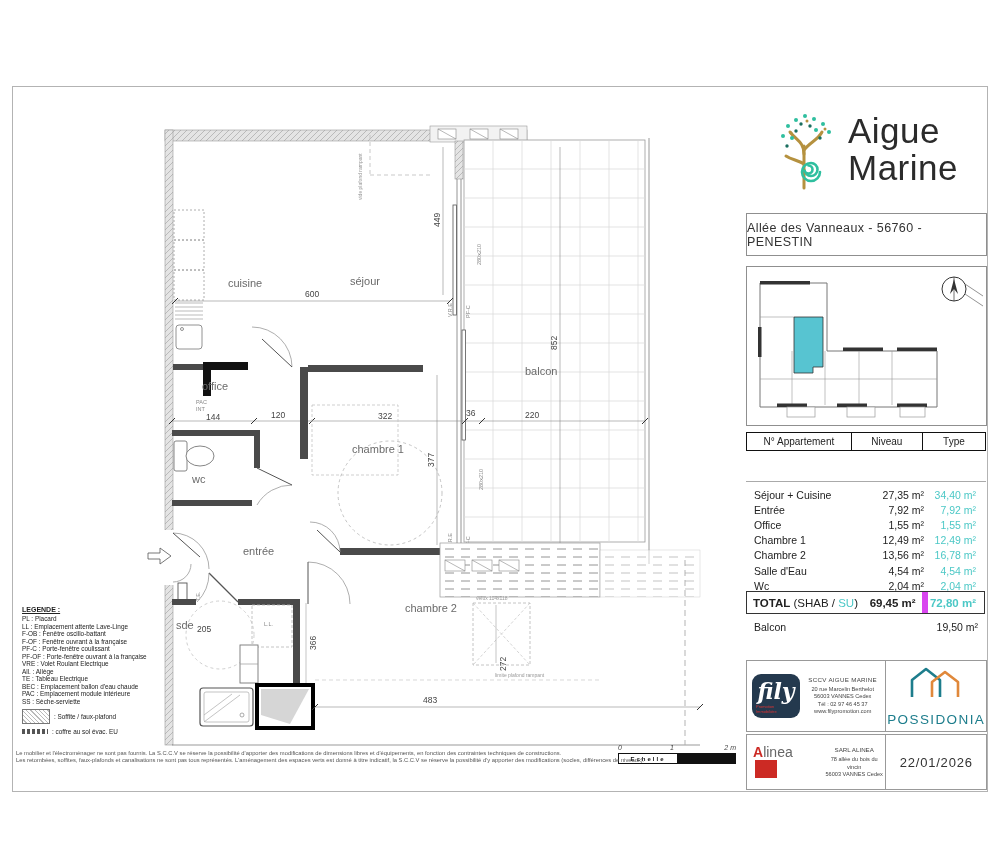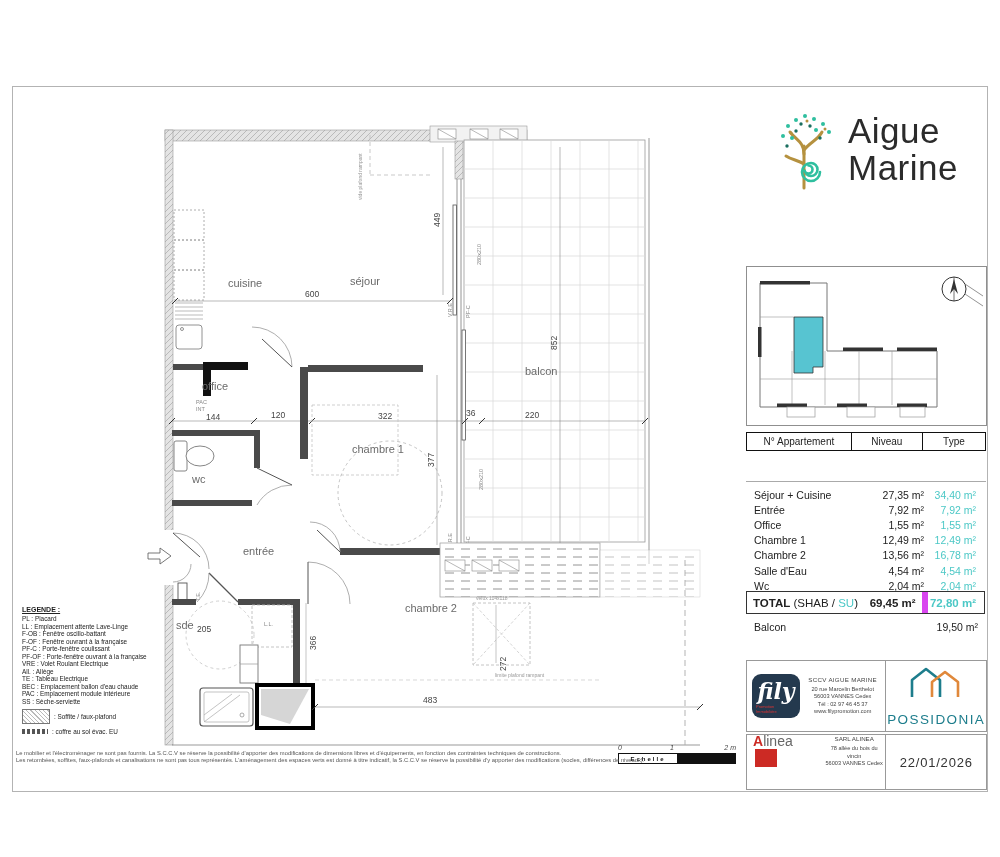--- a/index.html
+++ b/index.html
@@ -39,21 +39,21 @@
   #promo-left{width:139px;display:flex;align-items:center;}
   #fily-logo{width:48px;height:44px;background:#24394e;border-radius:9px;margin-left:5px;position:relative;flex:none;}
   #fily-logo .f{position:absolute;left:0;right:0;top:4px;text-align:center;color:#fff;font-family:"DejaVu Serif",serif;font-style:italic;font-weight:bold;font-size:22px;}
   #fily-logo .sub{position:absolute;left:4px;bottom:4px;color:#d33;font-size:4px;line-height:5px;}
   #promo-addr{flex:1;text-align:center;font-size:5.6px;line-height:7.6px;color:#444;}
   #promo-addr .co{font-size:6.2px;letter-spacing:.3px;margin-bottom:2px;}
   #promo-right{width:100px;border-left:1px solid #999;display:flex;flex-direction:column;align-items:center;justify-content:center;}
   #possidonia-name{font-size:13.5px;letter-spacing:1.4px;color:#1d7d8c;margin-top:13px;}
 
   #architect-box{left:746px;top:734px;width:239px;height:54px;border:1px solid #999;display:flex;}
-  #arch-left{width:139px;display:flex;gap:12px;}
+  #arch-left{width:139px;display:flex;align-items:center;gap:12px;}
   #alinea-logo{width:58px;margin-left:6px;flex:none;}
   #alinea-logo .row1{font-size:14px;line-height:13px;}
   #alinea-logo .row1 .a{color:#cc2a24;font-weight:bold;}
   #alinea-logo .row1 .rest{color:#666;}
   #alinea-logo .sq{width:22px;height:18px;background:#cc2a24;margin-top:1px;margin-left:2px;}
   #arch-addr{flex:1;text-align:center;font-size:5.6px;line-height:7.4px;color:#444;}
   #arch-addr .co{font-size:6.2px;margin-bottom:3px;}
   #arch-right{width:100px;border-left:1px solid #999;display:flex;align-items:center;justify-content:center;font-size:13px;letter-spacing:.8px;color:#333;}
 
   
@@ -343,20 +343,21 @@
           <circle cx="17" cy="27" r="1.5"></circle>
       </g>
       <path d="M46,66 a9,9 0 1 1 -9,-9 a6.5,6.5 0 1 1 -6.5,6.5 a4,4 0 1 0 4,-4" stroke="#2fbf9f" stroke-width="2.6" fill="none" stroke-linecap="round"></path>
     </svg>
     <div id="logo-text">
       <div>Aigue</div>
       <div>Marine</div>
     </div>
   </div>
 
+  <div class="abs" id="addr-box">Allée des Vanneaux - 56760 - PENESTIN</div>
 
   <div class="abs" id="siteplan-box">
     <svg width="237" height="156" viewBox="0 0 237 156">
       <path d="M13,16 H80 V84 H190 V140 H13 Z" fill="#fff" stroke="#777" stroke-width="1"></path>
       <g stroke="#999" stroke-width="0.6">
         <line x1="45" y1="84" x2="45" y2="138"></line>
           <line x1="78" y1="84" x2="78" y2="138"></line>
         <line x1="112" y1="84" x2="112" y2="138"></line>
           <line x1="145" y1="84" x2="145" y2="138"></line>
         <line x1="13" y1="112" x2="190" y2="112"></line>

